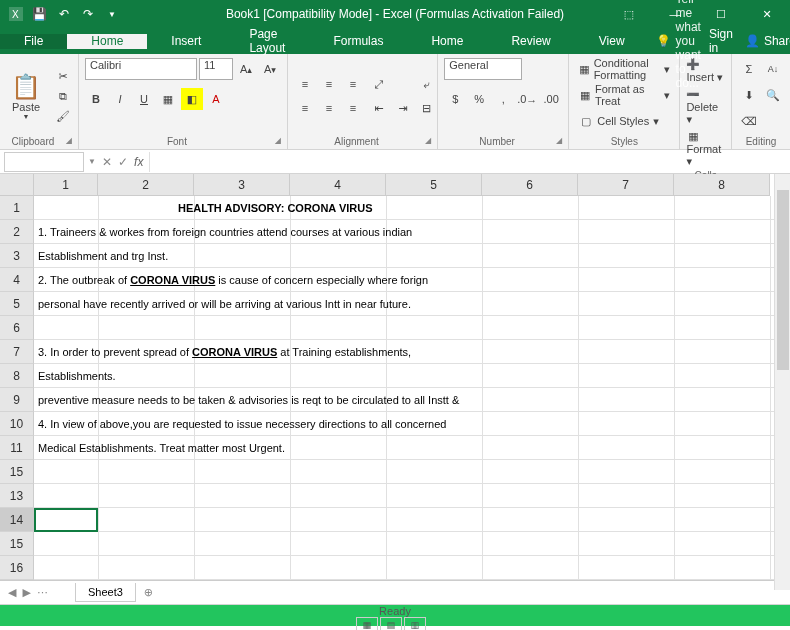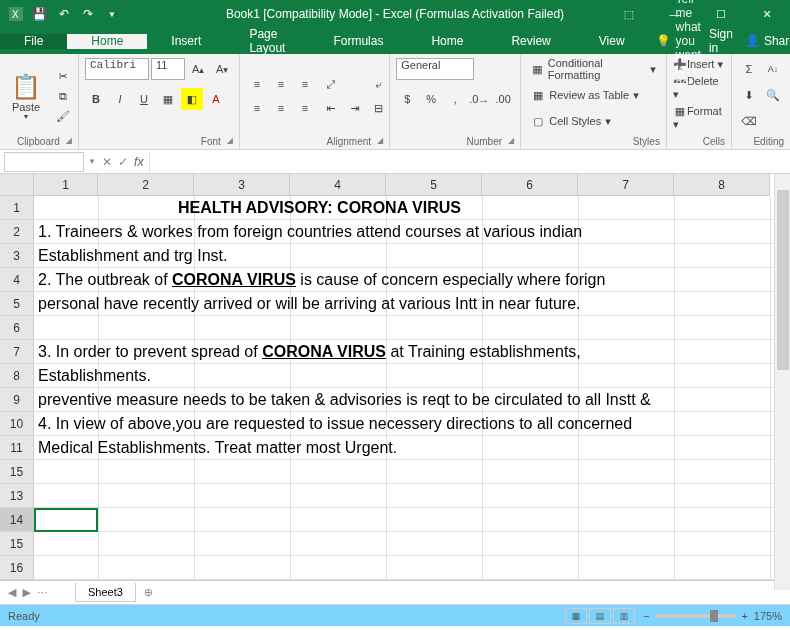--- a/index.html
+++ b/index.html
@@ -14,21 +14,21 @@
 .menubar .tab { padding:0 24px; height:15px; display:flex; align-items:center; cursor:pointer; }
 .menubar .tab.file { background:#0e6b38; }
 .menubar .tab.active { background:#f3f3f3; color:#107c41; }
 .menubar .tell { padding:0 8px; display:flex; align-items:center; gap:4px; opacity:0.9; }
 .menubar .spacer { flex:1; }
 .menubar .right { display:flex; gap:12px; padding-right:12px; }
 .menubar .right-item { display:flex; align-items:center; gap:4px; }
 .ribbon { height:96px; background:#f3f3f3; border-bottom:1px solid #d4d4d4; display:flex; font-size:11px; color:#444; }
 .ribbon .group { border-right:1px solid #d4d4d4; padding:4px 6px 2px 6px; display:flex; flex-direction:column; height:100%; }
 .ribbon .group-body { flex:1; display:flex; align-items:center; gap:4px; }
-.ribbon .group-label { text-align:right; font-size:10px; color:#666; padding-top:2px; }
+.ribbon .group-label { text-align:center; font-size:10px; color:#666; padding-top:2px; }
 .ribbon .paste { display:flex; flex-direction:column; align-items:center; width:40px; }
 .ribbon .paste-icon { font-size:24px; }
 .ribbon .side-icons { display:flex; flex-direction:column; gap:2px; margin-left:4px; }
 .ribbon .side-icons div { width:18px; height:18px; display:flex; align-items:center; justify-content:center; }
 .ribbon .font-group .row { display:flex; gap:2px; align-items:center; margin-bottom:4px; }
 .ribbon select, .ribbon .combo { height:22px; border:1px solid #ababab; background:#fff; font-size:11px; padding:0 4px; }
 .ribbon .btn { width:22px; height:22px; display:flex; align-items:center; justify-content:center; }
 .ribbon .align-group .col { display:flex; flex-direction:column; gap:2px; }
 .ribbon .align-group .row { display:flex; gap:2px; }
 .ribbon .styles-group .item { display:flex; align-items:center; gap:4px; height:22px; padding:0 4px; }
@@ -45,30 +45,30 @@
 .colheads { border-bottom:1px solid #ccc; }
 .ch { border-right:1px solid #ccc; display:flex; align-items:center; justify-content:center; font-size:12px; color:#333; }
 .grid-wrap { display:flex; flex-direction:column; }
 .grid-top { display:flex; }
 .grid-body { display:flex; flex:1; }
 .cells { position:relative; flex:1; }
 .rh { height:24px; border-bottom:1px solid #d4d4d4; border-right:1px solid #ccc; display:flex; align-items:center; justify-content:center; font-size:12px; color:#333; }
 .rh.sel { background:#ccc; }
 .cell-row { height:24px; border-bottom:1px solid #e0e0e0; }
 .cells .gridlines { position:absolute; inset:0; }
-.cells .content { position:absolute; left:4px; top:0; right:4px; font-size:16px; color:#000; font-family:Calibri,Arial,sans-serif; line-height:24px; }
+.cells .content { position:absolute; left:4px; top:0; right:4px; font-size:11px; color:#000; font-family:Calibri,Arial,sans-serif; line-height:24px; }
 .cells .r { height:24px; white-space:nowrap; overflow:visible; }
 .cells .r.title { font-weight:bold; text-align:left; padding-left:140px; }
 .selbox { position:absolute; border:2px solid #107c41; width:64px; height:24px; left:0; top:312px; pointer-events:none; }
 .vlin { position:absolute; top:0; bottom:0; border-right:1px solid #e0e0e0; }
 .sheettabs { height:24px; background:#fff; border-top:1px solid #ccc; display:flex; align-items:center; font-size:11px; }
 .sheettabs .nav { padding:0 8px; color:#888; display:flex; gap:6px; }
 .sheettabs .tab { padding:3px 12px; border:1px solid #ccc; border-top:none; background:#fff; margin-left:19px; }
 .sheettabs .add { padding:0 8px; color:#888; }
-.statusbar { height:22px; background:#7dd3fc; border-top:1px solid #d4d4d4; display:flex; align-items:center; font-size:11px; color:#555; padding:0 8px; }
+.statusbar { height:22px; background:#22c55e; border-top:1px solid #d4d4d4; display:flex; align-items:center; font-size:11px; color:#555; padding:0 16px;flex-direction:column; }
 .statusbar .spacer { flex:1; }
 .statusbar .views { display:flex; gap:2px; margin-right:8px; }
 .statusbar .view { width:22px; height:16px; border:1px solid #ccc; display:flex; align-items:center; justify-content:center; font-size:9px; }
 .statusbar .zoom { display:flex; align-items:center; gap:6px; }
 .statusbar .slider { width:80px; height:4px; background:#ccc; position:relative; }
 .statusbar .slider .thumb { position:absolute; width:8px; height:12px; background:#888; top:-4px; left:55px; }
 .scrollbar-v { position:absolute; right:0; top:174px; width:16px; height:416px; background:#f0f0f0; border-left:1px solid #ddd; }
 .scrollbar-v .thumb { position:absolute; top:16px; left:2px; width:12px; height:180px; background:#cdcdcd; }
 .u { text-decoration:underline; }
 .b { font-weight:bold; }
@@ -136,21 +136,21 @@
         <div>⧉</div>
         <div>🖌</div>
       </div>
     </div>
     <div class="group-label"><span>Clipboard</span><span class="dlauncher">◢</span></div>
   </div>
 
   <div class="group font-group">
     <div class="group-body" style="flex-direction:column;align-items:flex-start;">
       <div class="row">
-        <div class="combo" style="width:64px;font-family:Liberation Mono, monospace;">Calibri</div>
+        <div class="combo" style="width:112px;">Calibri</div>
         <div class="combo" style="width:34px;">11</div>
         <div class="btn">A<sup>▴</sup></div>
         <div class="btn">A<sup>▾</sup></div>
       </div>
       <div class="row">
         <div class="btn b">B</div>
         <div class="btn" style="font-style:italic;">I</div>
         <div class="btn u">U</div>
         <div class="btn">▦</div>
         <div class="btn" style="background:#ffff00;">◧</div>
@@ -199,21 +199,21 @@
         <div class="btn">.0→</div>
         <div class="btn">.00</div>
       </div>
     </div>
     <div class="group-label"><span>Number</span><span class="dlauncher">◢</span></div>
   </div>
 
   <div class="group styles-group">
     <div class="group-body" style="flex-direction:column;align-items:flex-start;">
       <div class="item"><span class="icon">▦</span><span>Conditional Formatting</span> ▾</div>
-      <div class="item"><span class="icon">▦</span><span>Review as Table</span> ▾</div>
+      <div class="item"><span class="icon">▦</span><span>Format as Treat</span> ▾</div>
       <div class="item"><span class="icon">▢</span><span>Cell Styles</span> ▾</div>
     </div>
     <div class="group-label">Styles</div>
   </div>
 
   <div class="group">
     <div class="group-body" style="flex-direction:column;align-items:flex-start;">
       <div class="item"><span class="icon">➕</span><span>Insert</span> ▾</div>
       <div class="item"><span class="icon">➖</span><span>Delete</span> ▾</div>
       <div class="item"><span class="icon">▦</span><span>Format</span> ▾</div>

